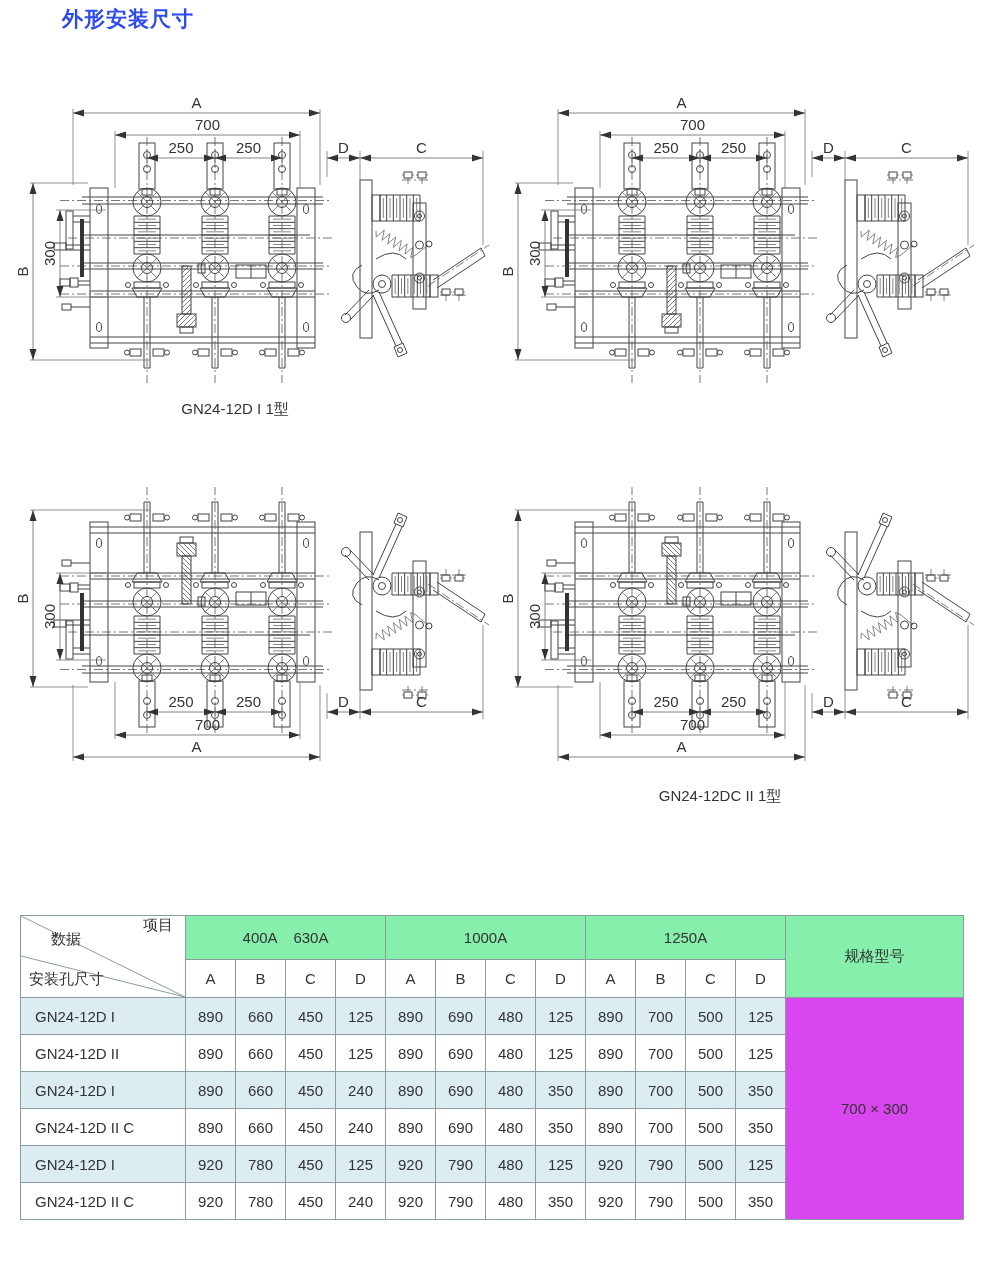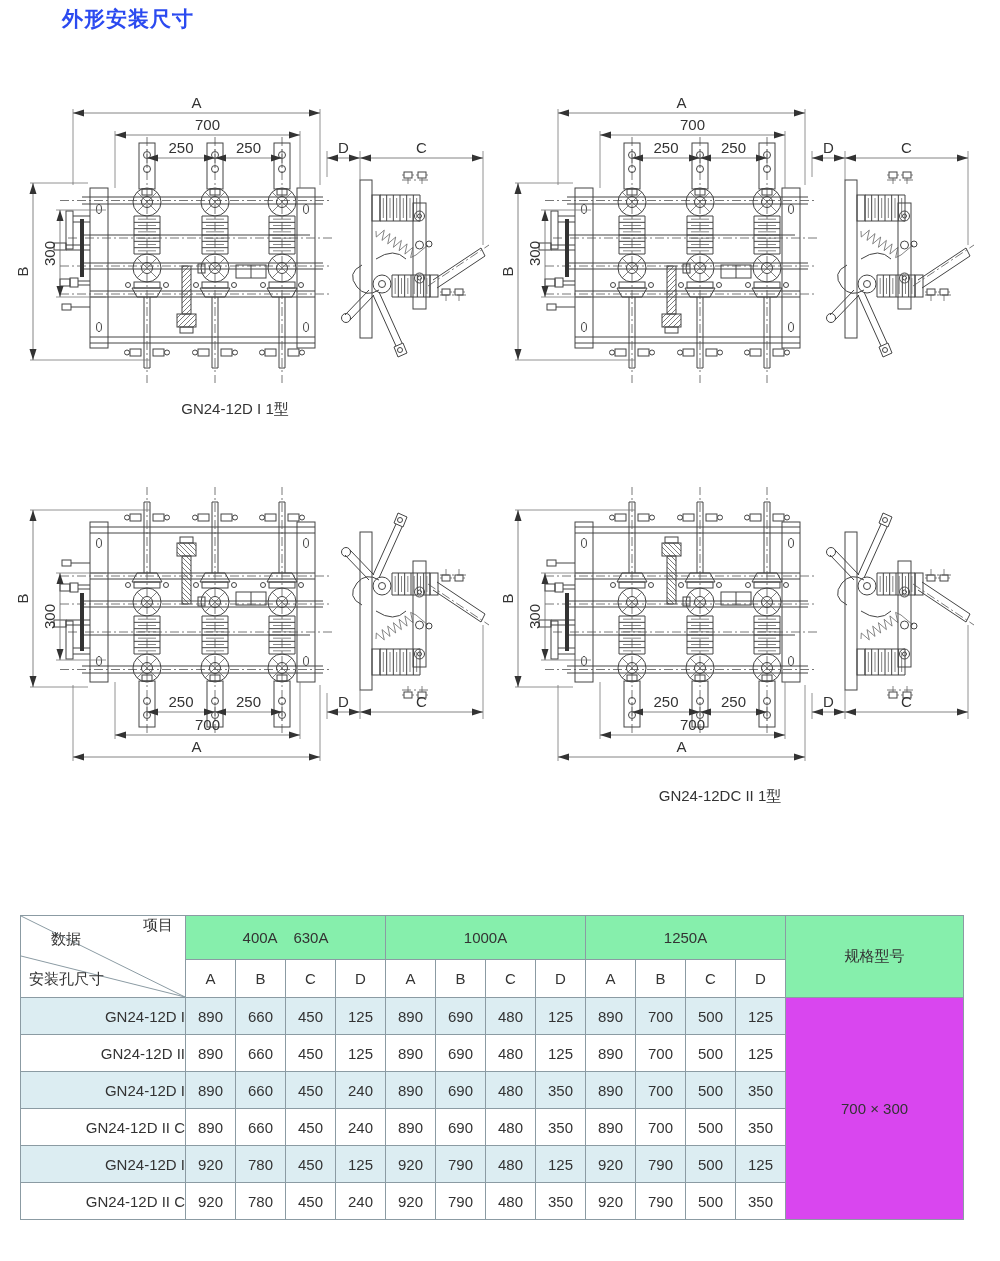--- a/index.html
+++ b/index.html
@@ -20,21 +20,21 @@
   .spec{position:absolute;left:20px;top:915px;border-collapse:collapse;table-layout:fixed;width:943px;font-size:15px;}
   .spec th,.spec td{border:1px solid #8b9ba3;padding:0;font-weight:normal;color:#333;text-align:center;vertical-align:middle;}
   .spec tr.h1{height:44px;} .spec tr.h2{height:38px;} .spec tbody tr{height:37px;}
   .blue{background:#86efac;}
   .pre{white-space:pre;}
   .corner{position:relative;background:#fff;padding:0;margin-left:8px;}
   .corner svg{position:absolute;left:0;top:0;}
   .corner .c-mid{position:absolute;left:30px;top:14px;font-size:15px;}
   .corner .c-top{position:absolute;right:12px;top:0;font-size:15px;text-align:right;}
   .corner .c-bot{position:absolute;left:8px;bottom:8px;font-size:15px;}
-  .spec td.model{text-align:right;padding-left:14px;}
+  .spec td.model{text-align:left;padding-left:14px;}
   .spec tbody tr.alt td{background:#dcedf2;}
   .spec tbody td.mount{background:#fff;}
   .spec tbody tr.alt td.mount{background:#d946ef;}
 </style>
 </head>
 <body>
 
 <div class="page">
   <div class="title">外形安装尺寸</div>
 

